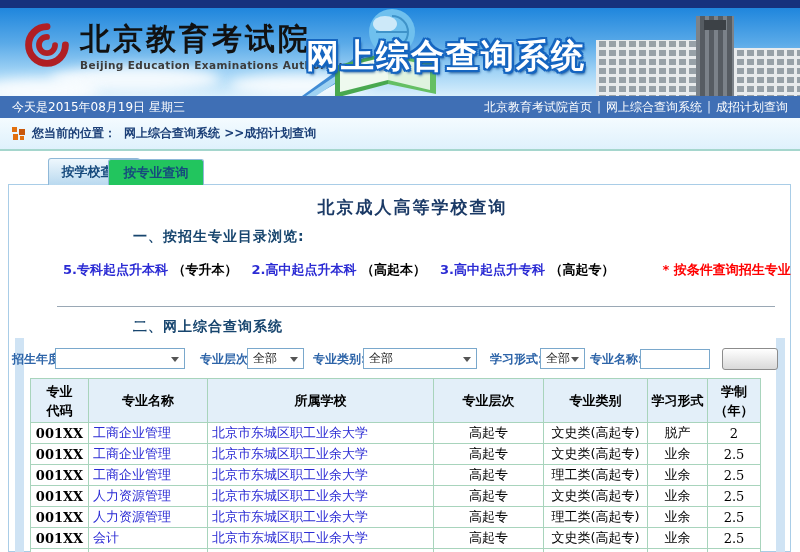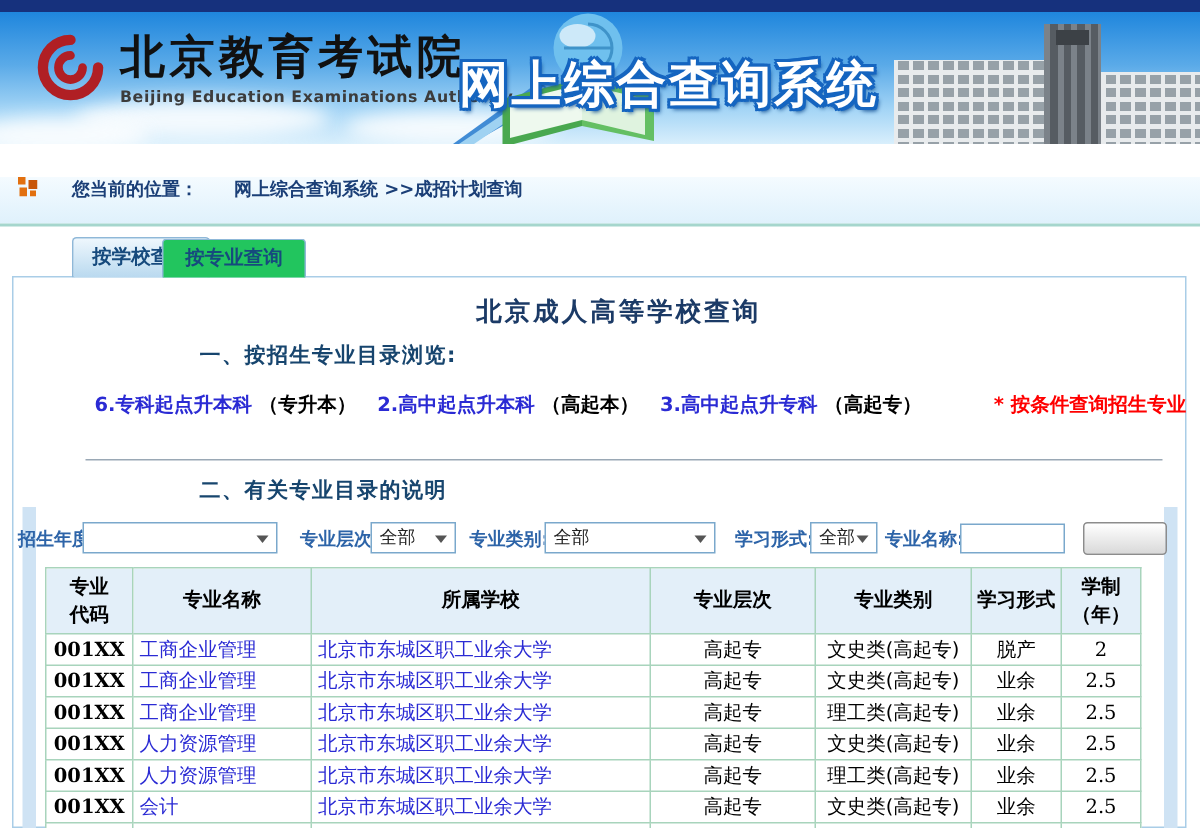--- a/index.html
+++ b/index.html
@@ -38,21 +38,21 @@
 
   
   #datebar { left:0; top:96px; width:800px; height:22px; background:#3f6fb5; color:#fff;
     font-size:12px; display:flex; align-items:center; justify-content:space-between; padding:0 12px; }
   #datebar a, #datebar .navlink { color:#fff; text-decoration:none; }
   .navsep { color:#d7e4f5; margin:0 5px; }
 
   
   #crumbbar { left:0; top:118px; width:800px; height:33px;
     background:linear-gradient(#f4fbff,#dff1fc); border-bottom:2px solid #a5d6cd;
-    display:flex; padding:0 12px; font-size:12px; font-weight:bold; color:#1b3f77;gap:16px; }
+    display:flex; align-items:center; padding:0 12px; font-size:12px; font-weight:bold; color:#1b3f77; }
   #crumb-icon { margin-right:7px; display:inline-block; }
   #crumb-path { margin-left:8px; }
 
   
   .tab { position:absolute; top:158px; height:27px; line-height:26px; text-align:center;
     font-size:13px; font-weight:bold; color:#164a7d; border:1px solid #8fb8d8; border-bottom:none;
     border-radius:3px 3px 0 0; z-index:5; cursor:pointer; }
   .tab.active { background:linear-gradient(#eef7fd,#b9d9ef); }
   .tab.inactive { background:#22c55e; height:26px; top:159px; }
 
@@ -134,20 +134,24 @@
 
     <div id="sys-title" class="abs">网上综合查询系统</div>
 
     <div id="building" class="abs">
       <div id="bwing-l" class="bwing"></div>
       <div id="bcore"></div>
       <div id="bwing-r" class="bwing"></div>
     </div>
   </div>
 
+  <div id="datebar" class="abs">
+    <span>今天是2015年08月19日 星期三</span>
+    <span id="datebar-links"><span class="navlink">北京教育考试院首页</span><span class="navsep">|</span><span class="navlink">网上综合查询系统</span><span class="navsep">|</span><span class="navlink">成招计划查询</span></span>
+  </div>
 
   <div id="crumbbar" class="abs">
     <svg id="crumb-icon" width="13" height="13" viewBox="0 0 13 13">
       <rect x="0" y="0" width="5" height="5" fill="#e2700f"></rect>
       <rect x="7" y="2" width="6" height="6" fill="#c8570a"></rect>
       <rect x="1" y="7" width="5" height="6" fill="#e2700f"></rect>
       <rect x="8" y="9" width="4" height="4" fill="#e2700f"></rect>
     </svg>
     <span>您当前的位置：</span>
     <span id="crumb-path">网上综合查询系统 &gt;&gt;成招计划查询</span>
@@ -159,25 +163,25 @@
     </div>
 
   <div id="mainbox" class="abs"></div>
   <div id="strip-l" class="abs sidestrip"></div>
   <div id="strip-r" class="abs sidestrip"></div>
 
   <div id="page-title" class="abs">北京成人高等学校查询</div>
 
   <div id="sec1-head" class="abs sec-head">一、按招生专业目录浏览:</div>
 
-  <div id="cat-links" class="abs"><span class="catlink">6.专科起点升本科</span><span class="catsuffix"> （专升本）</span><span class="catlink">2.高中起点升本科</span><span class="catsuffix"> （高起本）</span><span class="catlink">3.高中起点升专科</span><span class="catsuffix"> （高起专）</span><span id="cat-note">* 按条件查询招生专业</span></div>
+  <div id="cat-links" class="abs"><span class="catlink">5.专科起点升本科</span><span class="catsuffix"> （专升本）</span><span class="catlink">2.高中起点升本科</span><span class="catsuffix"> （高起本）</span><span class="catlink">3.高中起点升专科</span><span class="catsuffix"> （高起专）</span><span id="cat-note">* 按条件查询招生专业</span></div>
 
   <div id="hr1" class="abs"></div>
 
-  <div id="sec2-head" class="abs sec-head">二、有关专业目录的说明</div>
+  <div id="sec2-head" class="abs sec-head">二、网上综合查询系统</div>
 
   <div class="flabel" style="left:12px;">招生年度:</div>
   <div class="fselect" style="left:55px;width:130px;">
     <span></span><span class="arr"></span>
   </div>
 
   <div class="flabel" style="left:200px;">专业层次:</div>
   <div class="fselect" style="left:247px;width:57px;">
     <span>全部</span><span class="arr"></span>
   </div>

